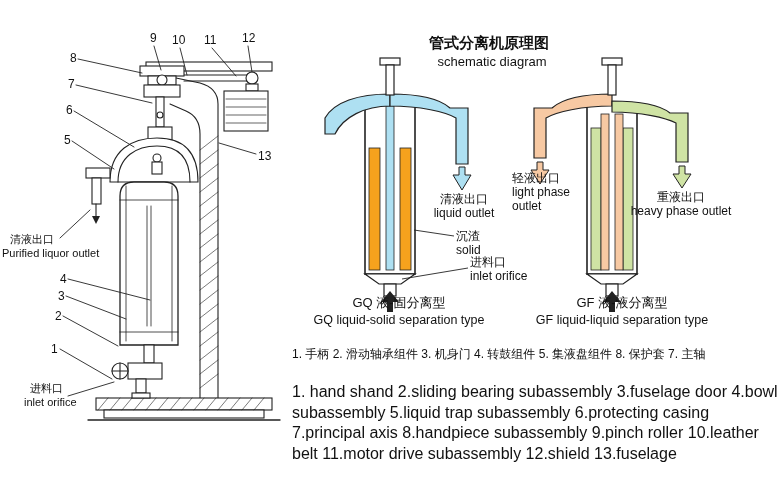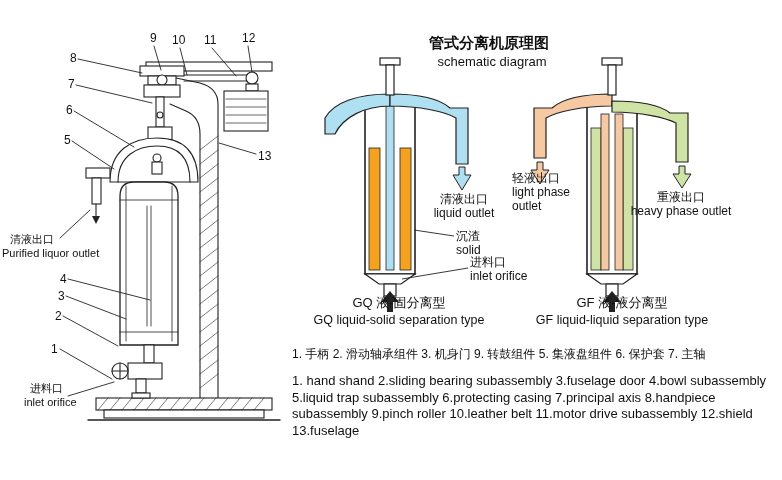--- a/index.html
+++ b/index.html
@@ -8,21 +8,21 @@
   svg { position:absolute; left:0; top:0; }
   svg text { font-family:"Liberation Sans", sans-serif; fill:#111; stroke:none; }
   .t11 { font-size:11px; }
   .t12 { font-size:12px; }
   .t12b { font-size:12.5px; }
   .t13 { font-size:13px; }
   .title-zh { font-size:15px; font-weight:bold; }
   .mid { text-anchor:middle; }
   .legend { position:absolute; left:292px; top:346px; width:486px; color:#111; }
   .legend .zh { font-size:12px; line-height:1.35; white-space:nowrap; }
-  .legend .en { font-size:13px; line-height:1.28; margin-top:11px; }
+  .legend .en { font-size:16px; line-height:1.28; margin-top:20px; }
 </style>
 </head>
 <body>
 
 <div class="page">
 <svg width="782" height="480" viewBox="0 0 782 480">
 
   <g stroke="#222" fill="none" stroke-width="1.1" stroke-linecap="round">
 
     <g>
@@ -180,16 +180,16 @@
     <text class="t12" x="512" y="196">light phase</text>
     <text class="t12" x="512" y="210">outlet</text>
     <text class="t12 mid" x="681" y="201">重液出口</text>
     <text class="t12 mid" x="681" y="215">heavy phase outlet</text>
     <text class="t13 mid" x="622" y="307">GF 液-液分离型</text>
     <text class="t12b mid" x="622" y="324">GF liquid-liquid separation type</text>
   </g>
 </svg>
 
 <div class="legend">
-  <div class="zh">1. 手柄  2. 滑动轴承组件  3. 机身门  9. 转鼓组件  5. 集液盘组件  6. 保护套 7. 主轴</div>
+  <div class="zh">1. 手柄  2. 滑动轴承组件  3. 机身门  4. 转鼓组件  5. 集液盘组件  8. 保护套 7. 主轴</div>
   <div class="en">1. hand shand  2.sliding bearing subassembly  3.fuselage door   4.bowl subassembly  5.liquid trap subassembly  6.protecting casing  7.principal axis  8.handpiece subassembly 9.pinch roller   10.leather belt  11.motor drive subassembly  12.shield 13.fuselage</div>
 </div>
 </div>
 
 </body></html>

